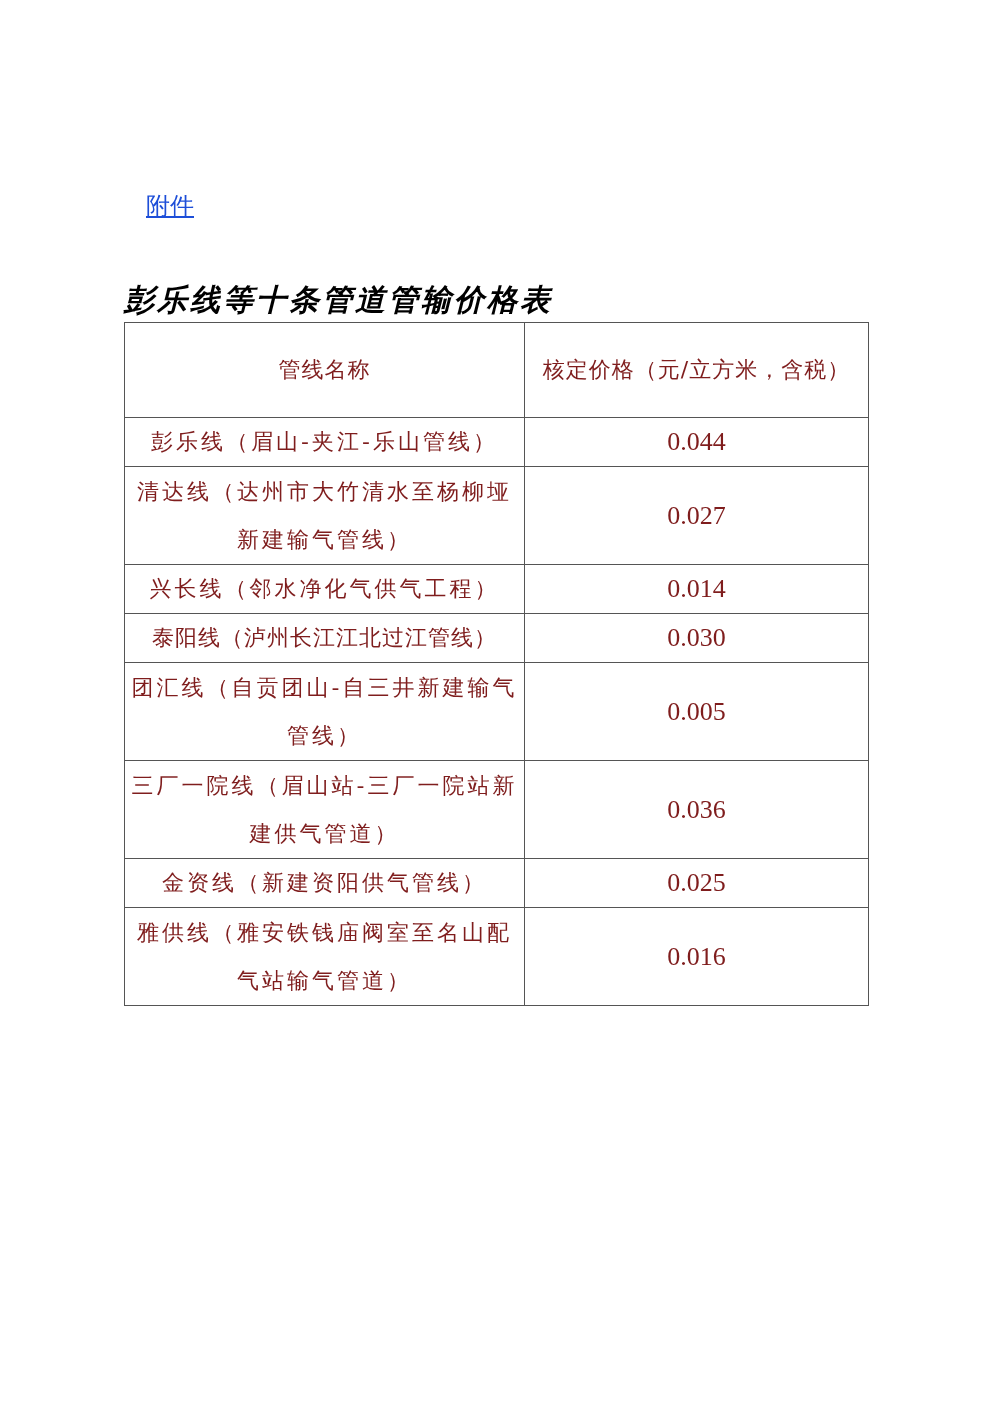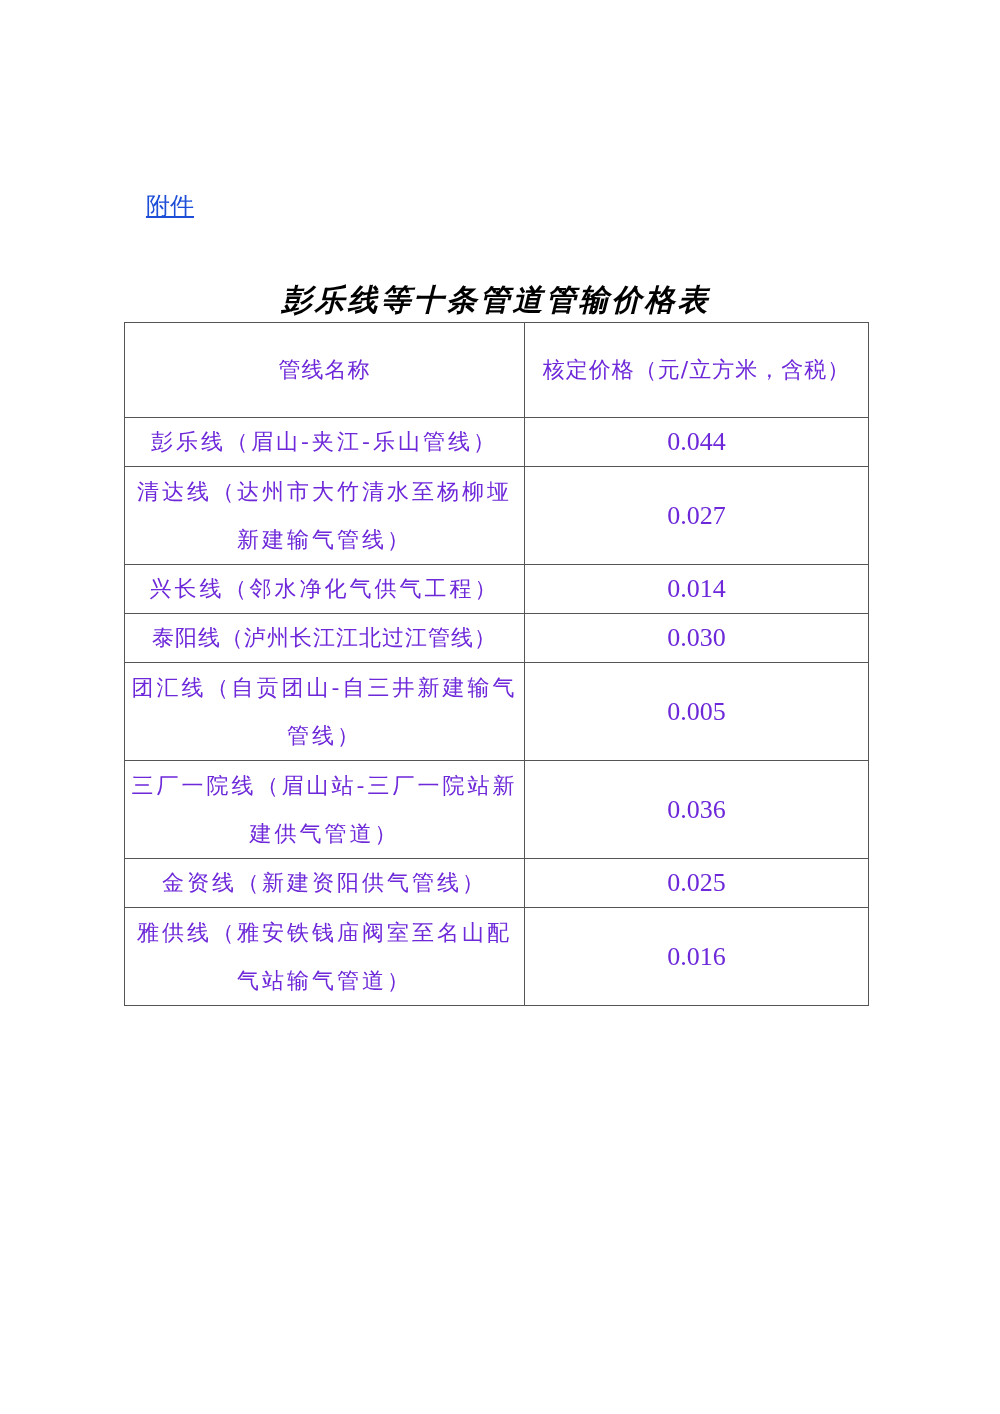--- a/index.html
+++ b/index.html
@@ -23,21 +23,21 @@
       font-size: 24px;
       line-height: 36px;
       color: #1d4ed8;
       text-decoration: underline;
     }
     .doc-title {
       position: absolute;
       left: 124px;
       width: 744px;
       top: 280px;
-      text-align: center;
+      text-align: left;
       font-family: "DejaVu Serif", "Liberation Serif", serif;
       font-size: 30px;
       font-weight: bold;
       letter-spacing: 3px;
       line-height: 40px;
       color: #000;
       font-style: italic;
     }
     table.price-table {
       position: absolute;
@@ -46,21 +46,21 @@
       width: 744px;
       border-collapse: collapse;
       table-layout: fixed;
     }
     table.price-table td, table.price-table th {
       border: 1.3px solid #555;
       padding: 0;
       text-align: center;
       vertical-align: middle;
       font-weight: normal;
-      color: #6d28d9;
+      color: #7f1d1d;
     }
     .col-name { width: 400px; }
     .col-price { width: 344px; }
     th .hdr {
       font-family: "DejaVu Sans", "Liberation Sans", sans-serif;
       font-size: 22px;
       letter-spacing: 1px;
     }
     tr.header-row { height: 95px; }
     tr.row-single { height: 49px; }

